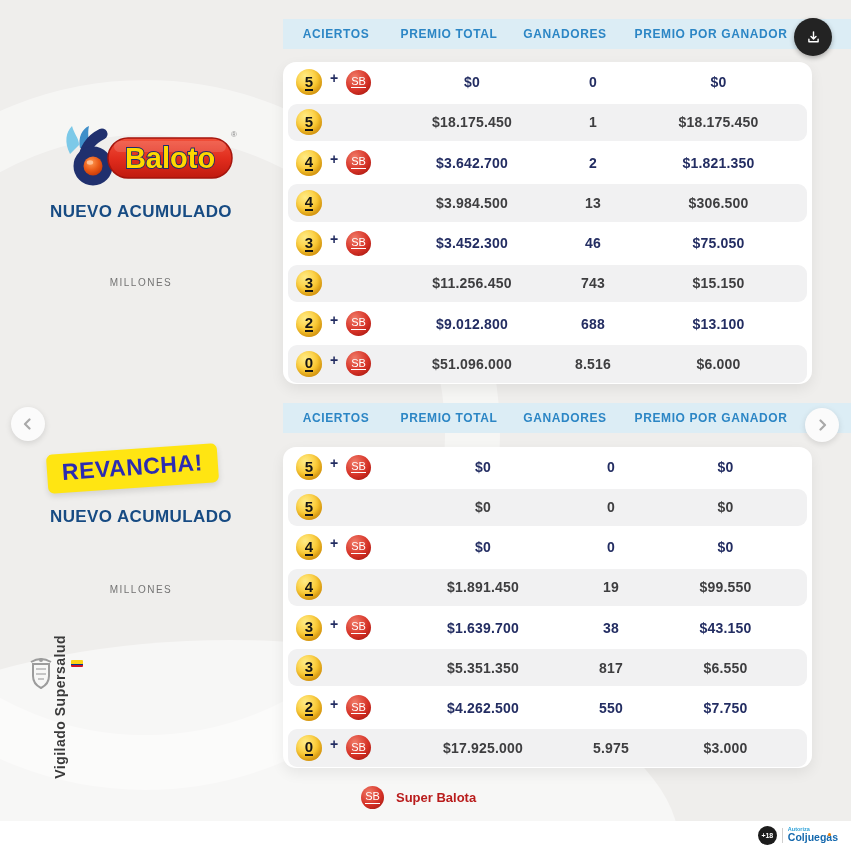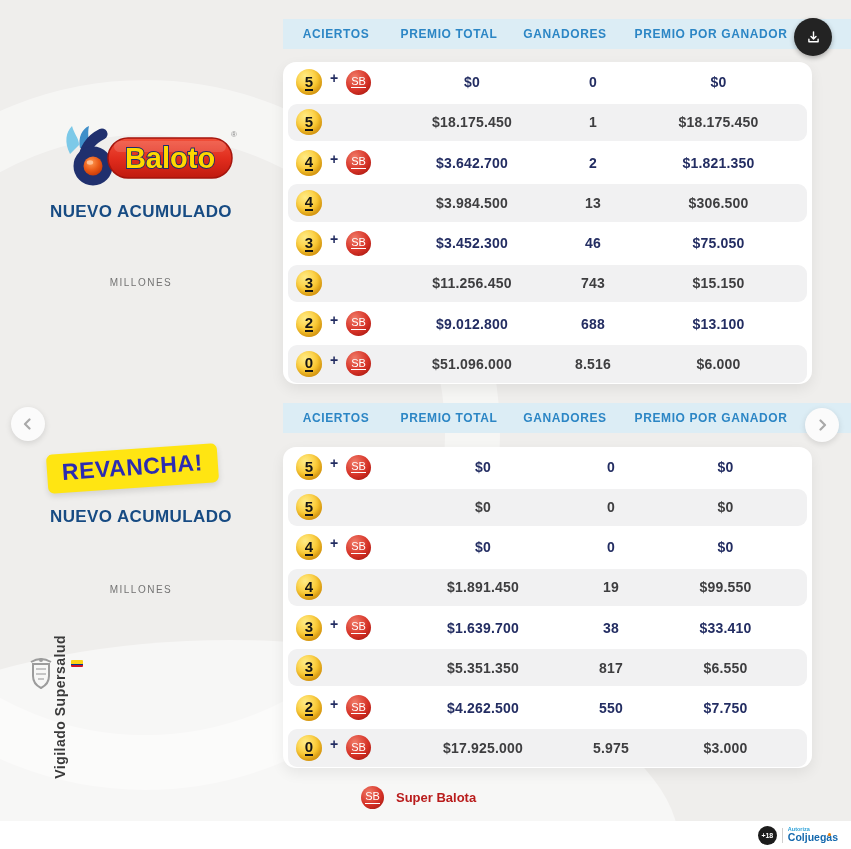--- a/index.html
+++ b/index.html
@@ -338,21 +338,21 @@
             <i>SB</i>
           </span>
         </div>
         <div class="cell c1">
           <span class="val">$1.639.700</span>
         </div>
         <div class="cell c2">
           <span class="val">38</span>
         </div>
         <div class="cell c3">
-          <span class="val">$33.410</span>
+          <span class="val">$43.150</span>
         </div>
       </div>
       <div class="trow alt">
         <div class="cell c0">
           <span class="ball">
             <i>3</i>
           </span>
         </div>
         <div class="cell c1">
           <span class="val">$5.351.350</span>

